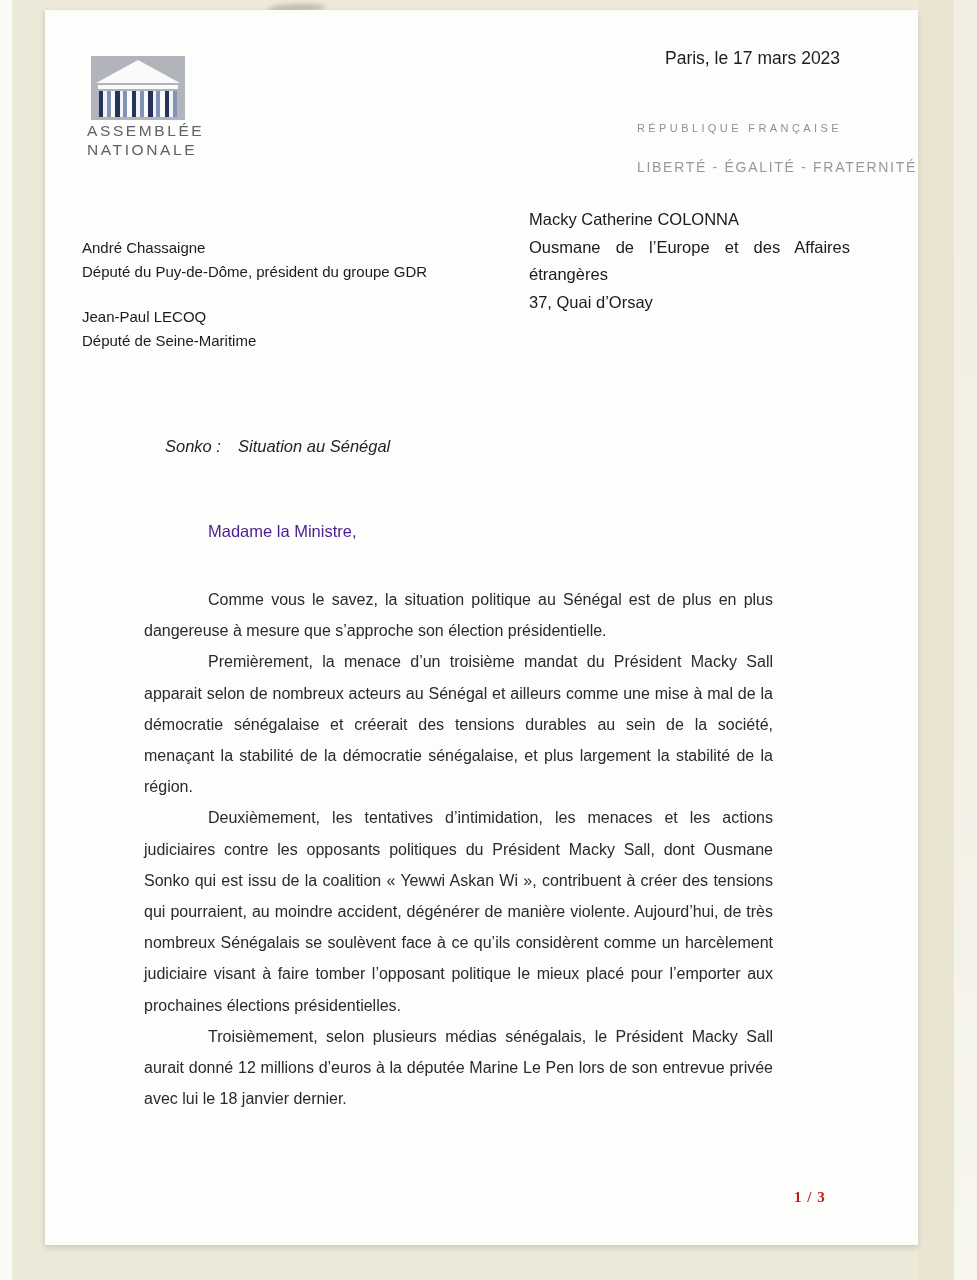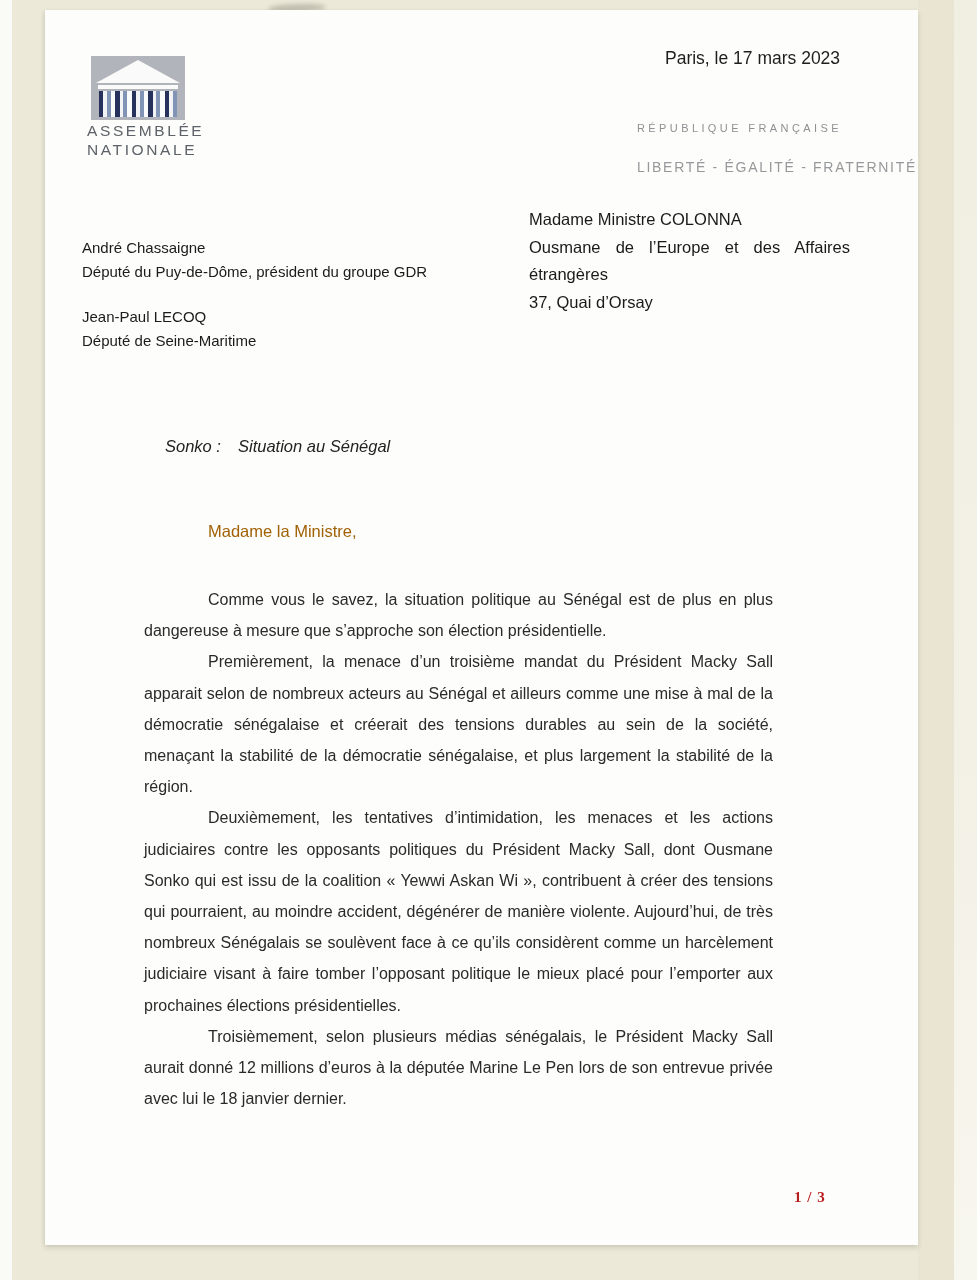--- a/index.html
+++ b/index.html
@@ -125,21 +125,21 @@
     font-size: 16.5px;
     color: #222;
     white-space: nowrap;
   }
   .subject .subject-value { margin-left: 17px; }
 
   
   .salutation {
     left: 163px; top: 512px;
     font-size: 16.5px;
-    color: #a16207;
+    color: #4c1d95;
   }
 
   
   .letter-body {
     left: 99px; top: 574px; width: 629px;
     font-size: 16px;
     line-height: 31.2px;
     color: #2a2a2a;
     text-align: justify;
   }
@@ -194,21 +194,21 @@
         <div>André Chassaigne</div>
         <div>Député du Puy-de-Dôme, président du groupe GDR</div>
       </div>
       <div class="sender-block">
         <div>Jean-Paul LECOQ</div>
         <div>Député de Seine-Maritime</div>
       </div>
     </div>
 
     <div class="recipient">
-      <div>Madame Ministre COLONNA</div>
+      <div>Macky Catherine COLONNA</div>
       <div class="justify-last">Ousmane de l’Europe et des Affaires</div>
       <div>étrangères</div>
       <div>37, Quai d’Orsay</div>
     </div>
 
     <div class="subject">
       <span class="subject-label">Sonko :</span><span class="subject-value">Situation au Sénégal</span>
     </div>
 
     <div class="salutation">Madame la Ministre,</div>

